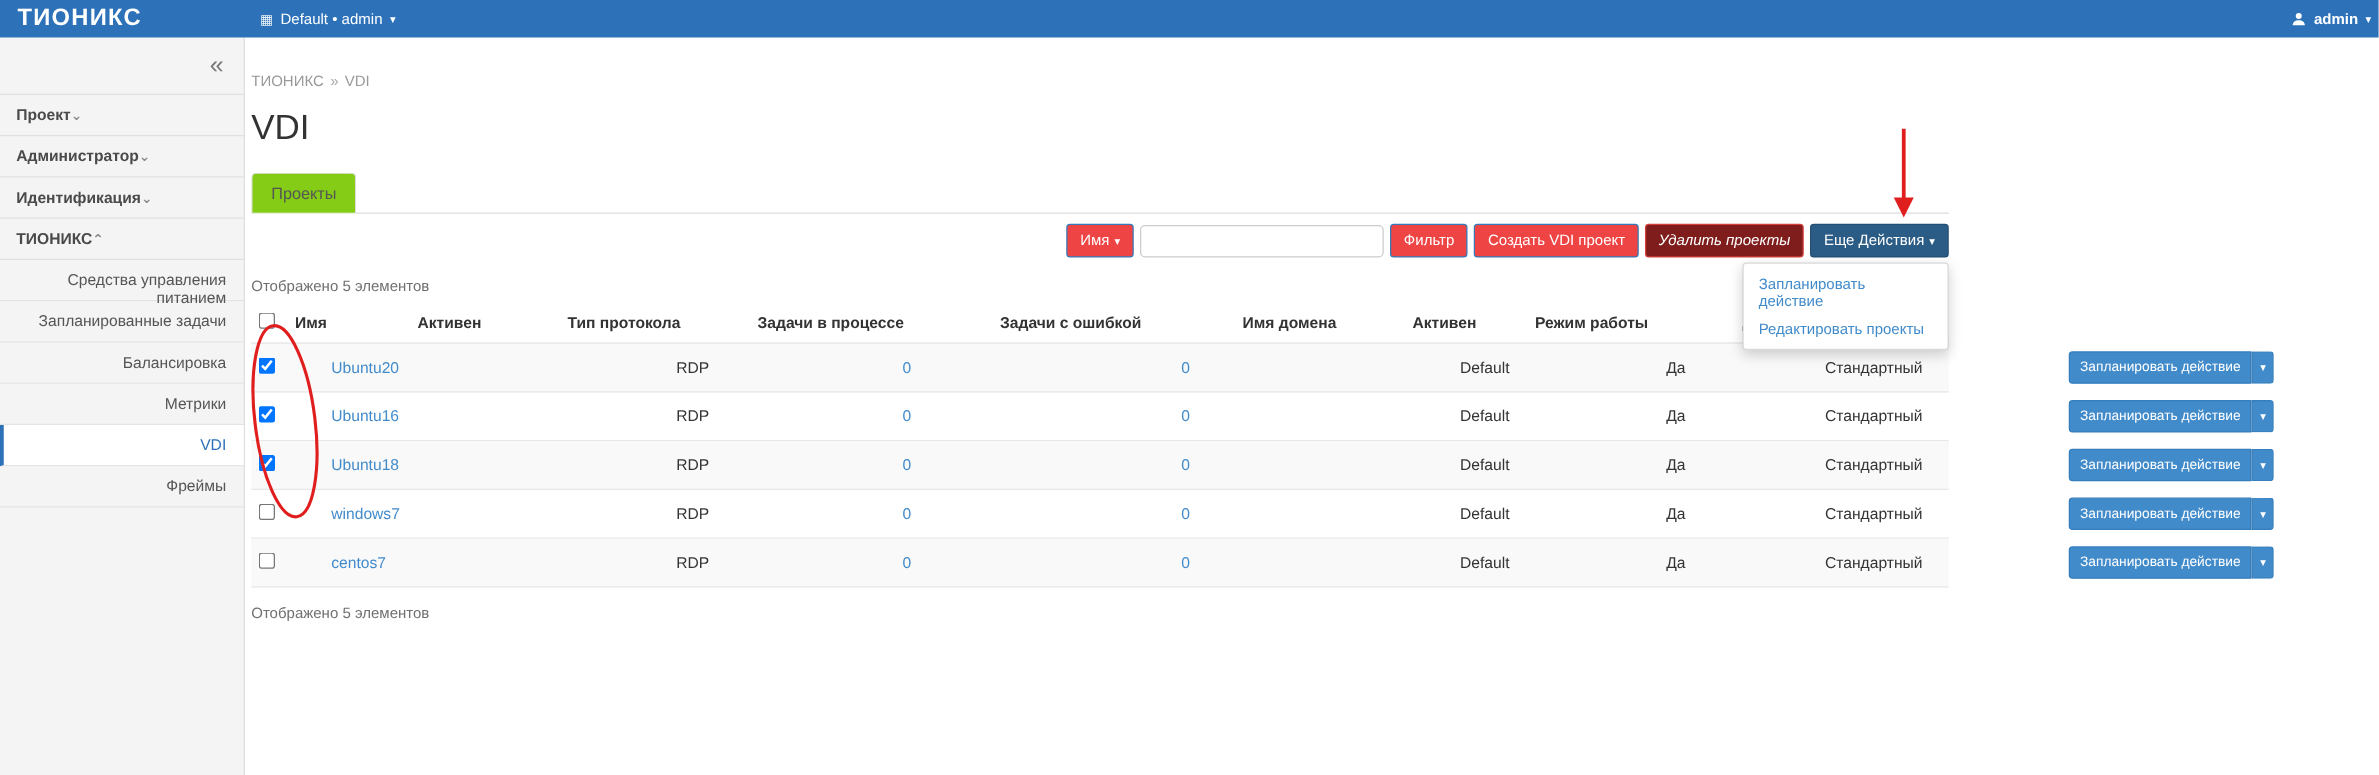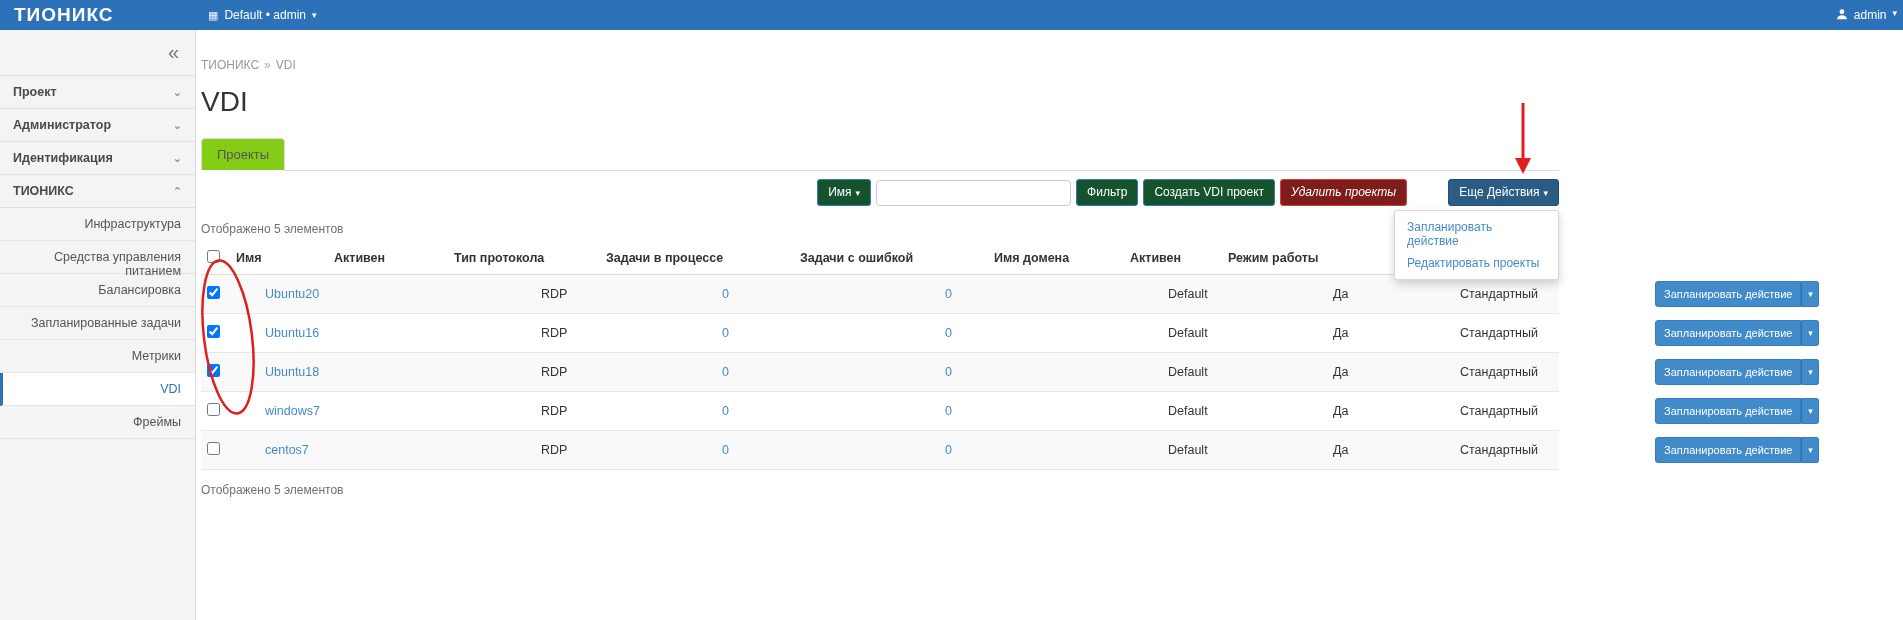--- a/index.html
+++ b/index.html
@@ -21,36 +21,36 @@
     letter-spacing: 1px; color: #fff; cursor: pointer;
   }
   .context {
     display: flex; align-items: center; gap: 6px; font-size: 12px;
     padding-left: 12px; cursor: pointer;
   }
   .context .win-icon { font-size: 11px; opacity: .9; }
   .caret { font-size: 9px; }
   .topbar-spacer { flex: 1; }
   .userbox {
-    display: flex; align-items: flex-start; gap: 6px; font-size: 12px;
-    padding-right: 6px; cursor: pointer;
+    display: flex; align-items: center; gap: 6px; font-size: 12px;
+    padding-right: 6px; cursor: pointer; font-weight: bold;
   }
 
   
   .sidebar {
     position: absolute; top: 30px; left: 0; bottom: 0; width: 196px;
     background: #f4f4f4; border-right: 1px solid #ddd;
   }
   .collapse-row {
     height: 46px; display: flex; align-items: center; justify-content: flex-end;
     padding-right: 16px; color: #777; font-size: 20px; border-bottom: 1px solid #e0e0e0;
     cursor: pointer;
   }
   .side-section {
-    display: flex; align-items: center; justify-content: space-between;
+    display: flex; align-items: center; 
     padding: 9px 13px; font-size: 12.5px; font-weight: bold; color: #4a4a4a;
     border-bottom: 1px solid #e0e0e0; cursor: pointer; height: 33px;
   }
   .side-section .side-chev { color: #888; font-size: 11px; }
   .side-item {
     text-align: right; padding: 9px 14px; font-size: 12.5px; color: #555;
     border-bottom: 1px solid #e4e4e4; cursor: pointer; height: 33px;
   }
   .side-item.active {
     background: #fff; color: #2d72b8; border-left: 3px solid #2d72b8;
@@ -80,23 +80,23 @@
   .toolbar {
     margin-top: 8px; height: 27px; display: flex; justify-content: flex-end;
     align-items: center; gap: 5px; position: relative;
   }
   .btn {
     height: 27px; line-height: 25px; font-size: 12px; padding: 0 10px;
     border-radius: 3px; border: 1px solid transparent; color: #fff; cursor: pointer;
     font-family: inherit; white-space: nowrap;
   }
   .btn .caret { margin-left: 4px; }
-  .btn-primary { background: #14532d; border-color: #3579b8; }
+  .btn-primary { background: #ef4444; border-color: #3579b8; }
   .btn-danger  { background: #7f1d1d; border-color: #d43f3a; font-style: italic; }
-  .btn-dark    { background: #2b5c86; border-color: #244e72; margin-left: 36px; }
+  .btn-dark    { background: #2b5c86; border-color: #244e72; }
   .search-input {
     width: 195px; height: 26px; border: 1px solid #ccc; border-radius: 4px;
     padding: 0 8px; font-size: 12px; font-family: inherit; background: #fff;
   }
 
   .dropdown-menu {
     position: absolute; top: 31px; right: 0; width: 165px; background: #fff;
     border: 1px solid rgba(0,0,0,.15); border-radius: 3px;
     box-shadow: 0 4px 10px rgba(0,0,0,.18); padding: 5px 0; z-index: 30;
   }
@@ -169,30 +169,27 @@
         <span class="side-chev">⌄</span>
       </div>
       <div class="side-section expanded">
         <span class="side-label">ТИОНИКС</span>
         <span class="side-chev">⌃</span>
       </div>
   </div>
 
   <div>
       <div class="side-item">
-        <span>Инфраструктура</span>
-      </div>
-      <div class="side-item">
         <span>Средства управления питанием</span>
       </div>
       <div class="side-item">
+        <span>Запланированные задачи</span>
+      </div>
+      <div class="side-item">
         <span>Балансировка</span>
-      </div>
-      <div class="side-item">
-        <span>Запланированные задачи</span>
       </div>
       <div class="side-item">
         <span>Метрики</span>
       </div>
       <div class="side-item active">
         <span>VDI</span>
       </div>
       <div class="side-item">
         <span>Фреймы</span>
       </div>

